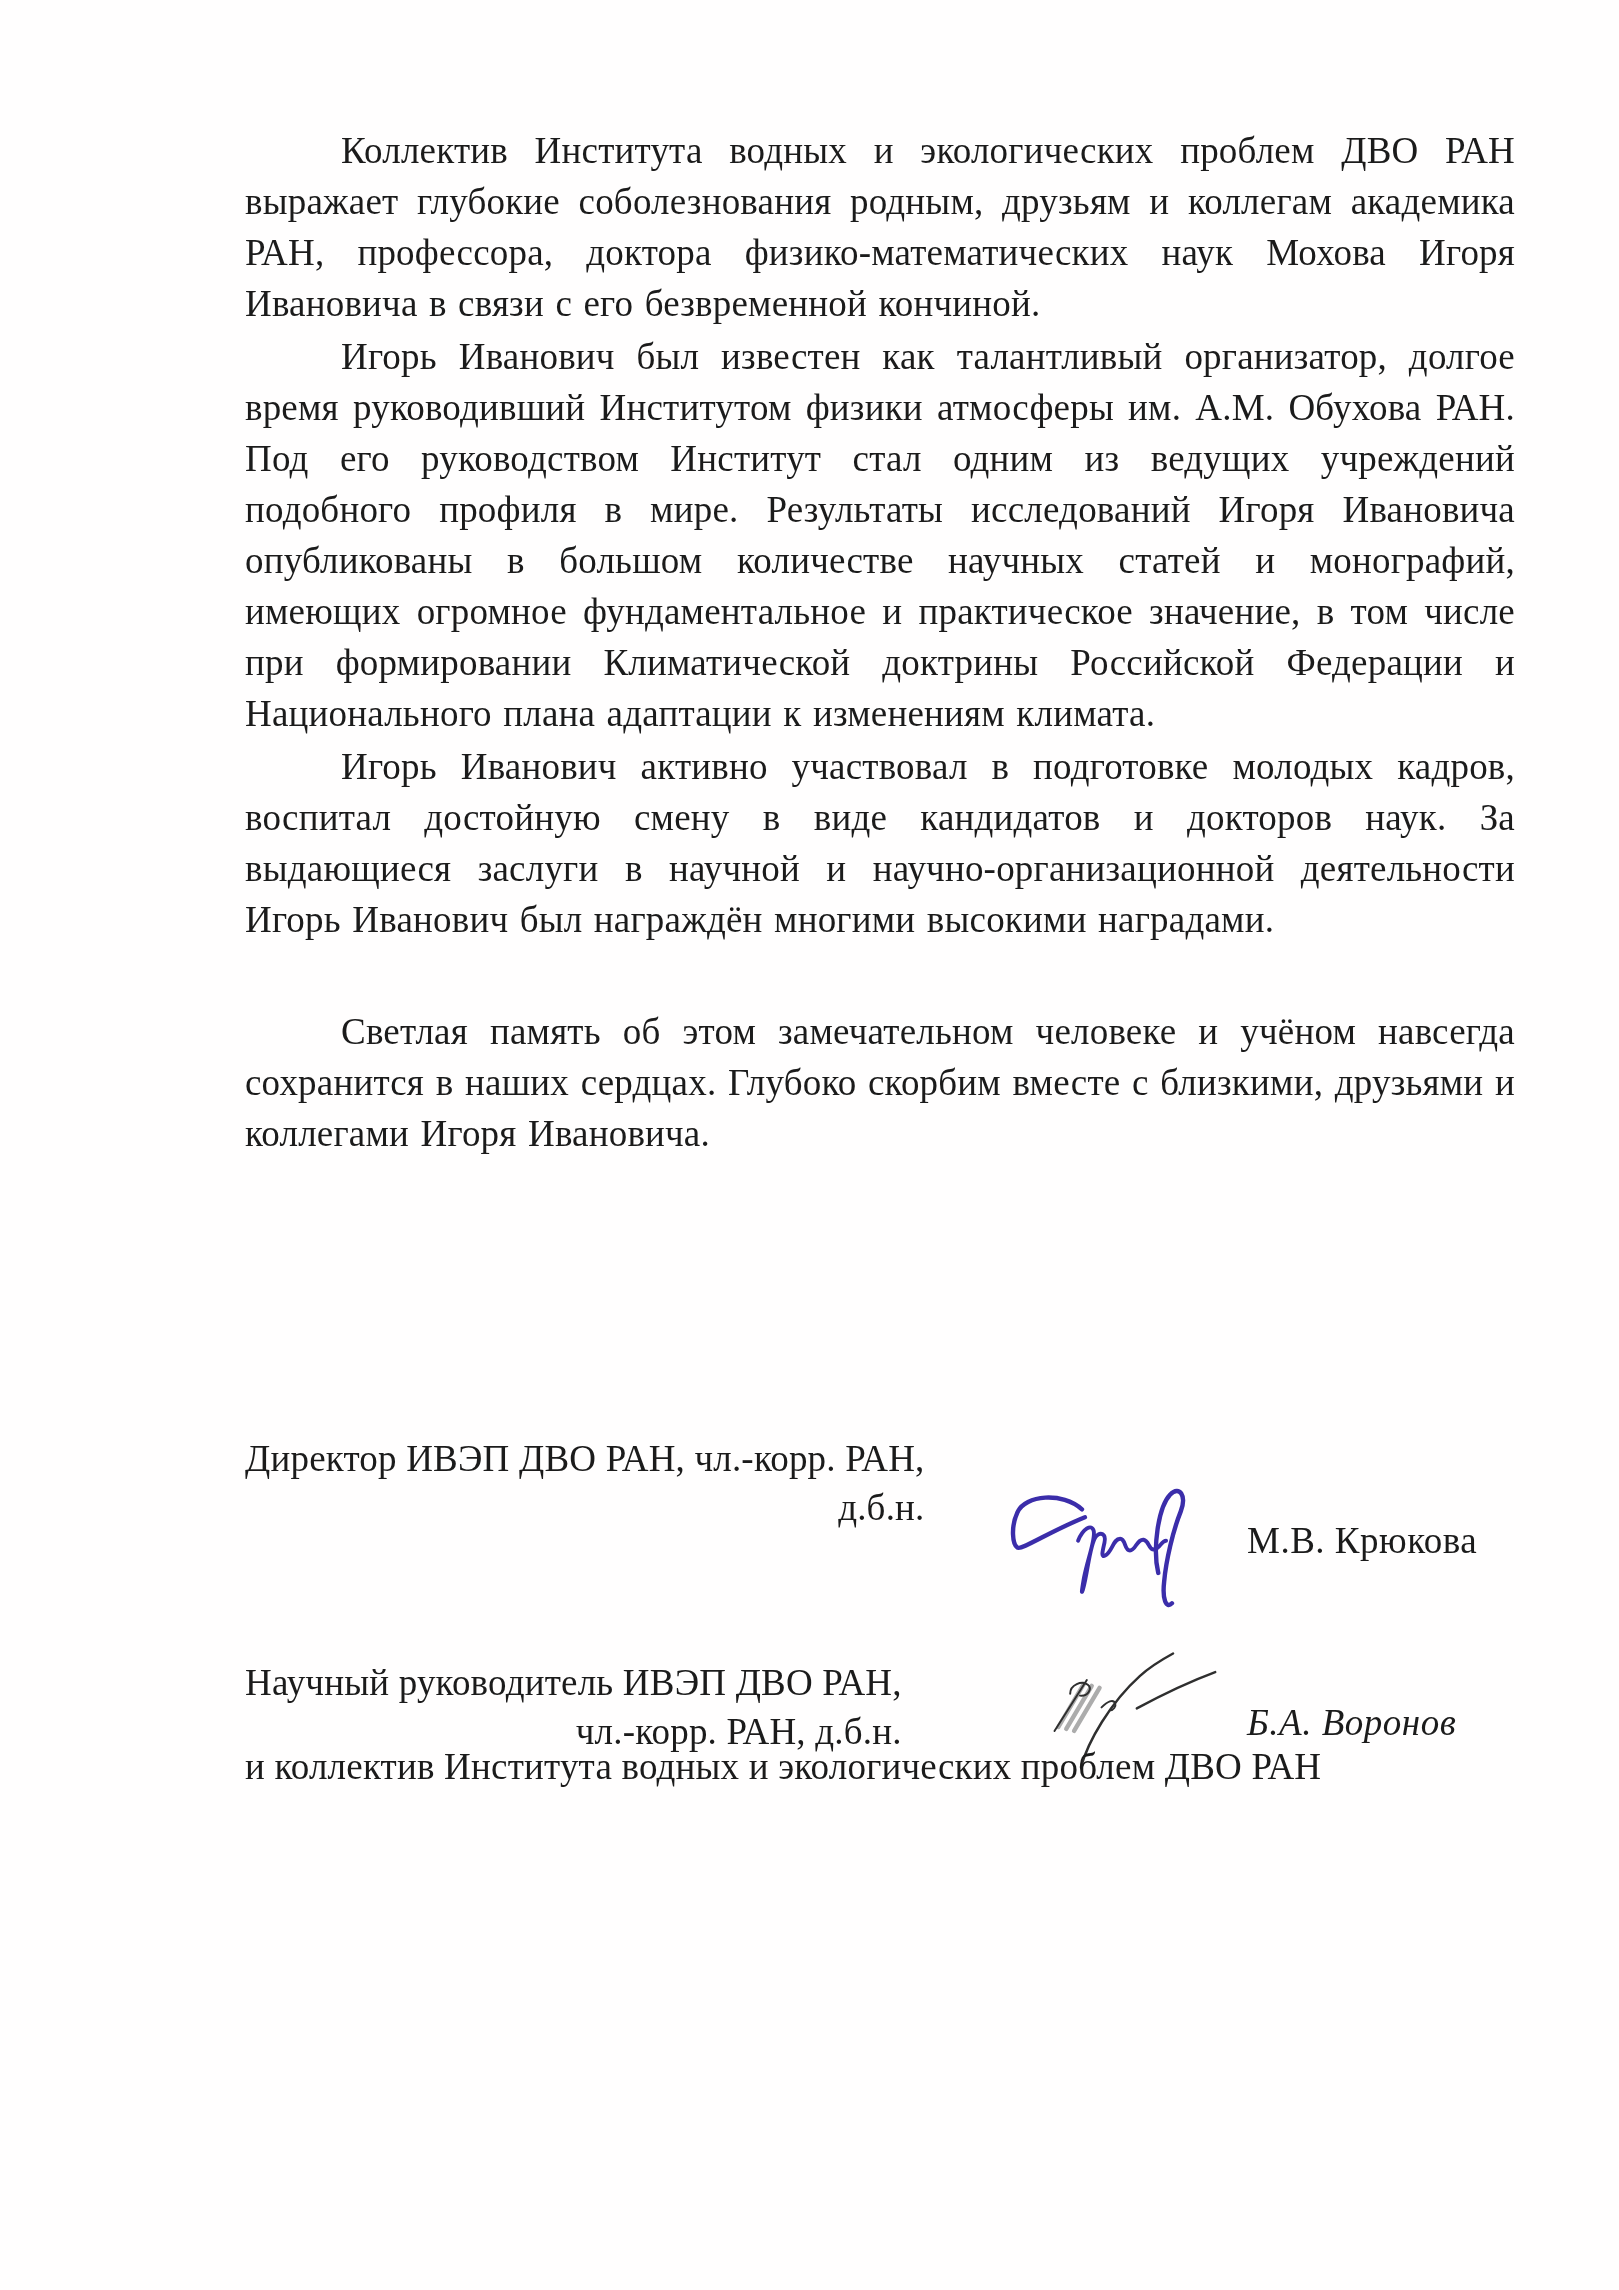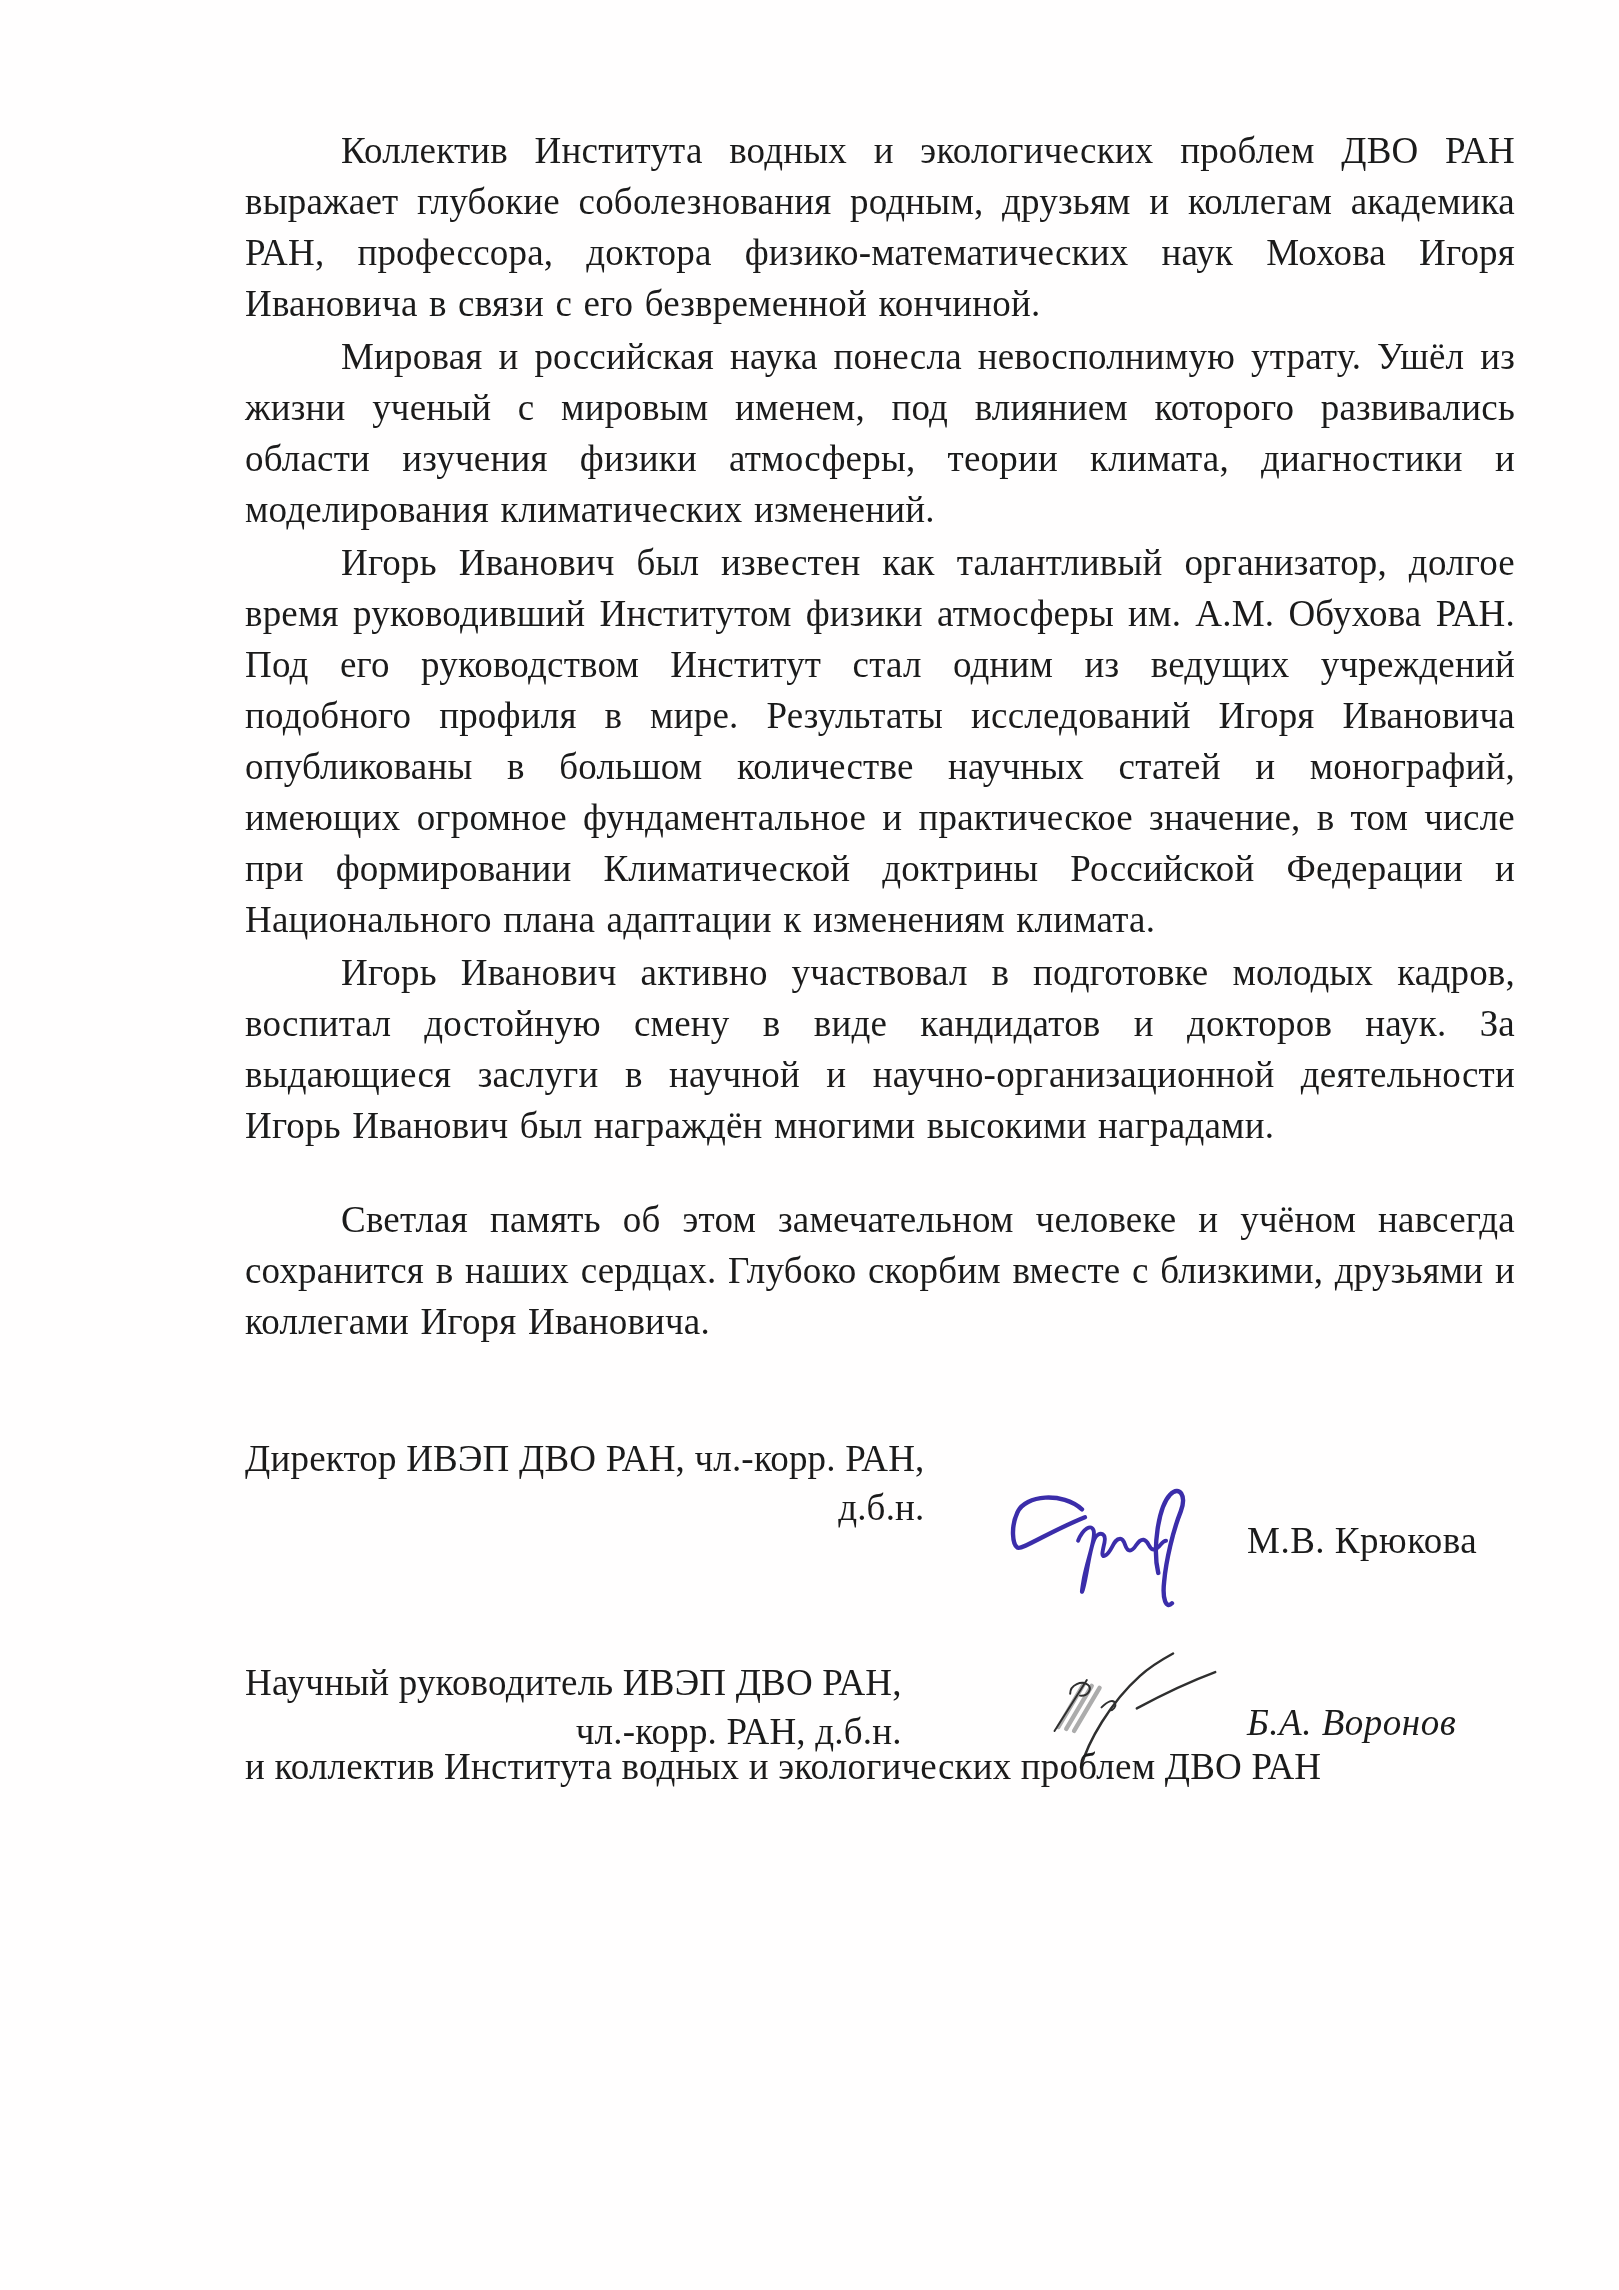--- a/index.html
+++ b/index.html
@@ -25,21 +25,21 @@
   .body-text p {
     margin: 0 0 2px 0;
     font-size: 37px;
     line-height: 51px;
     text-align: justify;
     text-indent: 96px;
     letter-spacing: 0.2px;
     word-spacing: 2px;
   }
   .body-text p.closing {
-    margin-top: 43px;
+    margin-top: 61px;
     font-family: Liberation Serif, serif;
   }
   .sig-title {
     position: absolute;
     left: 245px;
     font-size: 37px;
     line-height: 49px;
     letter-spacing: 0.2px;
   }
   .sig-name {
@@ -62,21 +62,20 @@
     letter-spacing: 0.2px;
   }
 </style>
 </head>
 <body>
 
 <div class="page">
 
   <div class="body-text">
     <p>Коллектив Института водных и экологических проблем ДВО РАН выражает глубокие соболезнования родным, друзьям и коллегам академика РАН, профессора, доктора физико-математических наук Мохова Игоря Ивановича в связи с его безвременной кончиной.</p>
-    <p>Мировая и российская наука понесла невосполнимую утрату. Ушёл из жизни ученый с мировым именем, под влиянием которого развивались области изучения физики атмосферы, теории климата, диагностики и моделирования климатических изменений.</p>
     <p>Игорь Иванович был известен как талантливый организатор, долгое время руководивший Институтом физики атмосферы им. А.М. Обухова РАН. Под его руководством Институт стал одним из ведущих учреждений подобного профиля в мире. Результаты исследований Игоря Ивановича опубликованы в большом количестве научных статей и монографий, имеющих огромное фундаментальное и практическое значение, в том числе при формировании Климатической доктрины Российской Федерации и Национального плана адаптации к изменениям климата.</p>
     <p>Игорь Иванович активно участвовал в подготовке молодых кадров, воспитал достойную смену в виде кандидатов и докторов наук. За выдающиеся заслуги в научной и научно-организационной деятельности Игорь Иванович был награждён многими высокими наградами.</p>
     <p class="closing">Светлая память об этом замечательном человеке и учёном навсегда сохранится в наших сердцах. Глубоко скорбим вместе с близкими, друзьями и коллегами Игоря Ивановича.</p>
   </div>
 
   <div class="sig-title" style="top:1434px;text-align:right;">
     <div>Директор ИВЭП ДВО РАН, чл.-корр. РАН,</div>
     <div>д.б.н.</div>
   </div>
 

